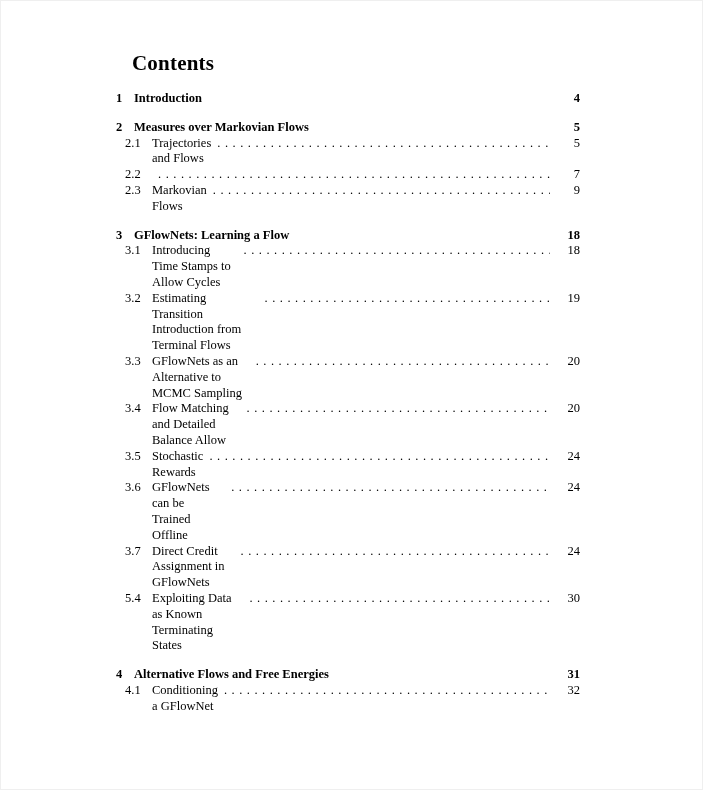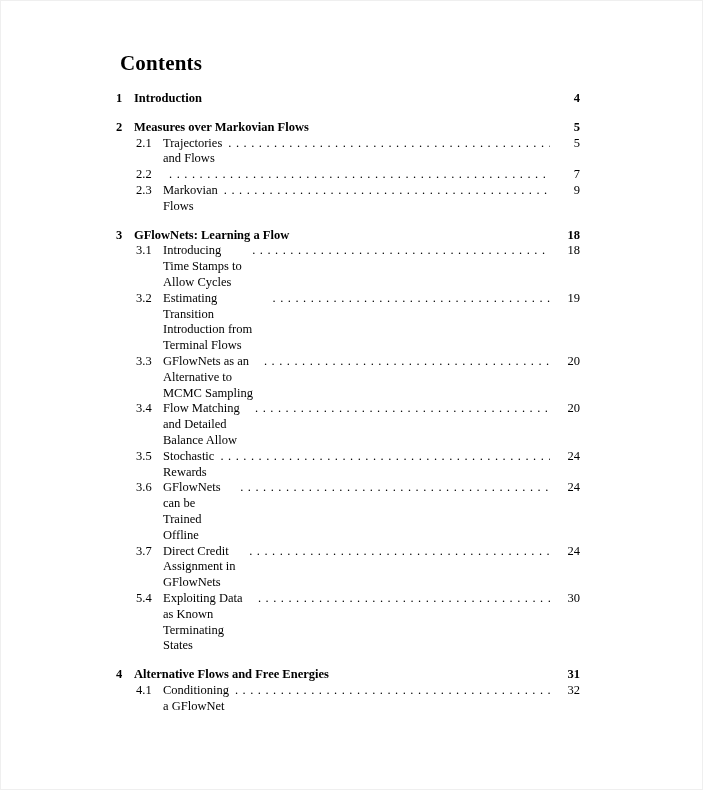--- a/index.html
+++ b/index.html
@@ -21,34 +21,34 @@
   .content {
     position: absolute;
     left: 115px;
     top: 50px;
     width: 464px;
   }
   .doc-title {
     font-size: 21px;
     line-height: 24px;
     font-weight: bold;
-    margin: 0 0 16px 4px;
+    margin: 0 0 16px 16px;
     letter-spacing: 0.2px;
   }
   .toc-group { margin-bottom: 13px; }
   .toc-row {
     display: flex;
     align-items: baseline;
     font-size: 12.5px;
     line-height: 15.8px;
   }
   .toc-row.bold { font-weight: bold; }
   .num { flex: 0 0 auto; }
   .num.sec { width: 18px; }
-  .sub-indent { margin-left: 20px; }
+  .sub-indent { margin-left: 9px; }
   .num.sub { width: 27px; }
   .text { flex: 0 1 auto; }
   .leader {
     flex: 1 1 auto;
     min-width: 10px;
     overflow: hidden;
     white-space: nowrap;
     text-align: right;
     padding-left: 6px;
   }

